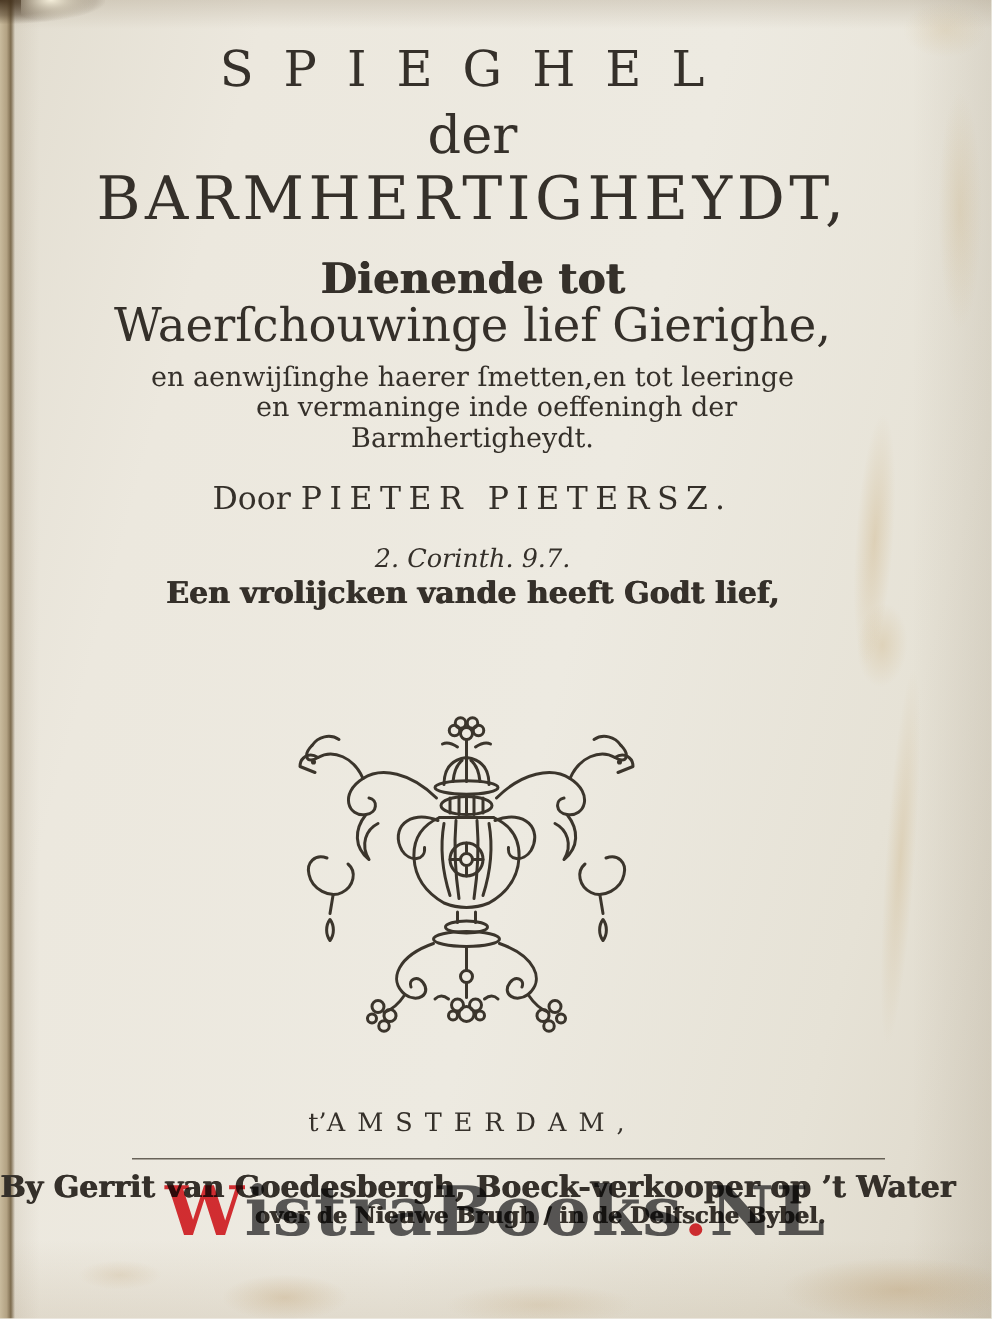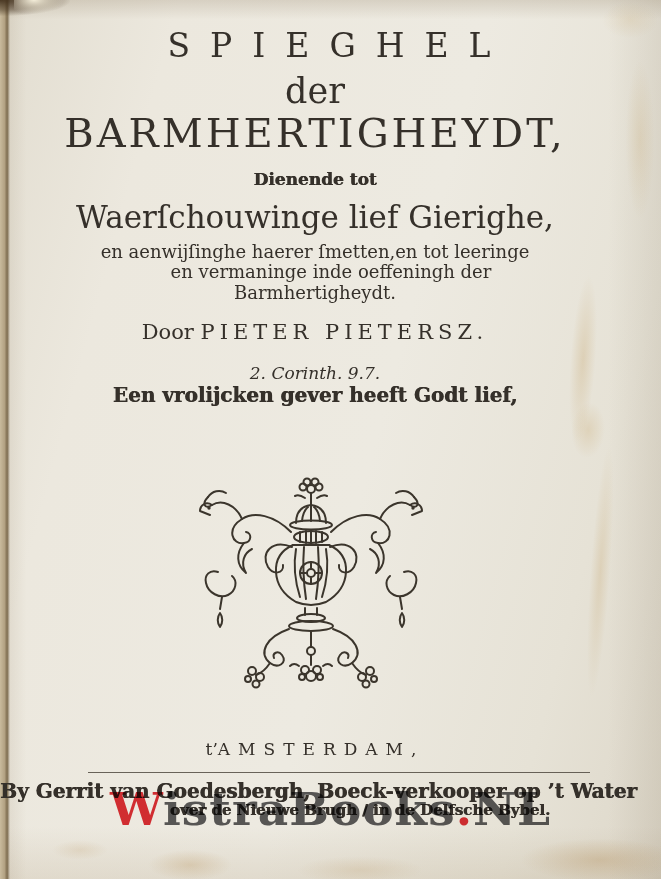--- a/index.html
+++ b/index.html
@@ -51,25 +51,25 @@
       radial-gradient(ellipse 110px 30px at 600px 40px, rgba(180,144,92,.34), rgba(180,144,92,0) 72%),
       radial-gradient(ellipse 40px 14px at 80px 30px, rgba(186,150,96,.18), rgba(186,150,96,0) 70%);
   }
   .stain-topright{
     left:560px;top:0;width:101px;height:80px;
     background:radial-gradient(ellipse 40px 26px at 70px 20px, rgba(200,170,115,.20), rgba(200,170,115,0) 70%);
   }
   
   .content{position:absolute;left:0;top:0;width:630px;color:#35302a;}
   .tline{position:absolute;width:100%;text-align:center;white-space:nowrap;}
-  .title1{top:26px;font-size:33px;letter-spacing:20px;padding-left:24px;text-align:center;}
+  .title1{top:26px;font-size:33px;letter-spacing:20px;padding-left:3px;text-align:center;}
   .title2{top:71px;font-size:35px;}
   .title3{top:110px;font-size:40px;letter-spacing:3px;}
   .bl{font-weight:700;text-shadow:.6px 0 0 currentColor;}
-  .sub-intro{top:169px;font-size:17px;}
+  .sub-intro{top:169px;font-size:28px;}
   .sub-main{top:199px;font-size:31px;}
   .sub-small1{top:241px;font-size:18px;}
   .sub-small2{top:261px;font-size:18px;padding-left:16px;}
   .sub-small3{top:282px;font-size:18px;}
   .author{top:320px;font-size:21px;}
   .author .name{letter-spacing:5px;}
   .scripture-ref{top:363px;font-size:17px;font-style:italic;}
   .scripture-quote{top:383px;font-size:20px;}
   .place{top:739px;font-size:17px;}
   .place .pname{letter-spacing:8px;}
@@ -107,21 +107,21 @@
 
   <div class="tline bl sub-intro">Dienende tot</div>
   <div class="tline sub-main">Waerſchouwinge lief Gierighe,</div>
   <div class="tline sub-small1">en aenwijſinghe haerer ſmetten,en tot leeringe</div>
   <div class="tline sub-small2">en vermaninge inde oeffeningh der</div>
   <div class="tline sub-small3">Barmhertigheydt.</div>
 
   <div class="tline author"><span>Door </span><span class="name">PIETER PIETERSZ.</span></div>
 
   <div class="tline scripture-ref">2. Corinth. 9.7.</div>
-  <div class="tline bl scripture-quote">Een vrolijcken gever heeft Godt lief,</div>
+  <div class="tline bl scripture-quote">Een vrolijcken vande heeft Godt lief,</div>
 
   <div class="ornament">
     <svg width="230" height="212" viewBox="0 0 230 212">
       <g stroke="#3b352c" fill="none" stroke-width="2" stroke-linecap="round" stroke-linejoin="round">
 
         <circle cx="115" cy="12" r="4"></circle>
         <circle cx="107" cy="10" r="3.5"></circle>
           <circle cx="123" cy="10" r="3.5"></circle>
         <circle cx="111" cy="5" r="3.5"></circle>
           <circle cx="119" cy="5" r="3.5"></circle>

